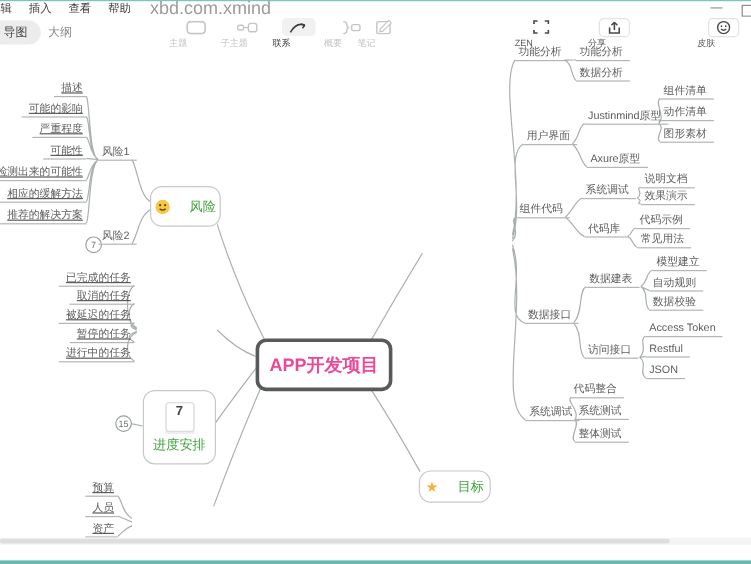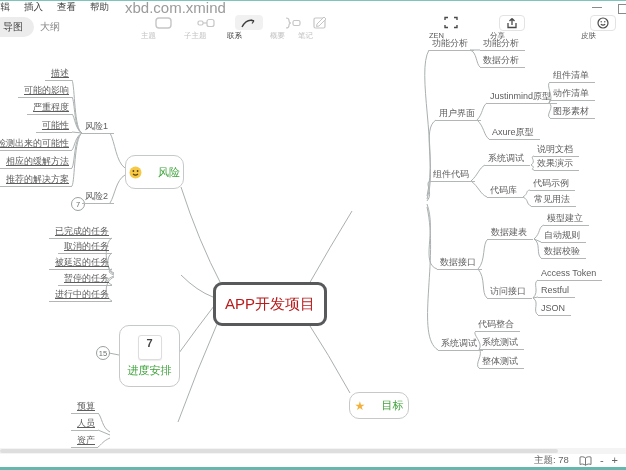--- a/index.html
+++ b/index.html
@@ -31,21 +31,21 @@
   .links{position:absolute;left:0;top:0;}
   .leaf{position:absolute;font-size:9px;line-height:11px;color:#5d5d5d;
     border-bottom:1px solid #b2b6b6;white-space:nowrap;padding:0 6px 1px 3px;}
   .leaf.lf{padding:0 3px 1px 6px;text-decoration:underline;}
   .nbox{position:absolute;background:#fff;border:1px solid #c6c9c9;border-radius:10px;
     display:flex;align-items:center;justify-content:center;gap:16px;}
   .nbox .glabel{color:#3fa23c;font-size:11px;}
   .nbox.col{flex-direction:column;gap:3px;}
   .central{position:absolute;background:#fff;border:3px solid #57595a;border-radius:9px;
     display:flex;align-items:center;justify-content:center;}
-  .central .glabel{color:#b91c1c;font-size:15px;font-weight:normal;}
+  .central .glabel{color:#ec4899;font-size:15px;font-weight:bold;}
   .badge{position:absolute;width:12px;height:12px;border:1px solid #9aa0a0;border-radius:50%;
     background:#fff;font-size:7.5px;color:#6b7070;display:flex;align-items:center;justify-content:center;}
   .cal{width:22px;height:23px;background:#fff;border:1px solid #ddd;border-radius:3px;overflow:hidden;
     box-shadow:0 1px 1px rgba(0,0,0,.08);}
   .cal .ct{height:7px;background:#e8473c;border-bottom:1px solid #c93a30;}
   .cal .cd{font-size:11px;color:#444;text-align:center;line-height:14px;font-weight:bold;}
   
   .hscroll{position:absolute;top:448px;left:0;width:626px;height:6px;background:#f4f4f4;}
   .hthumb{position:absolute;left:0;top:1px;width:558px;height:4px;background:#dedede;border-radius:2px;}
   .statusbar{position:absolute;top:454px;left:0;width:626px;height:13px;background:#fff;
@@ -267,24 +267,14 @@
     <div class="leaf" style="left:538px;top:245px">Restful</div>
     <div class="leaf" style="left:538px;top:263px">JSON</div>
     <div class="leaf" style="left:475px;top:279px">代码整合</div>
     <div class="leaf" style="left:479px;top:297px">系统测试</div>
     <div class="leaf" style="left:479px;top:316px">整体测试</div>
   </div>
 
   <div class="hscroll">
     <div class="hthumb"></div>
   </div>
-  <div class="statusbar">
-    <span class="status-topics">主题: 78</span>
-    <span class="sbtn">
-      <svg width="13" height="10" viewBox="0 0 13 10">
-          <path d="M6.5,2 C5,0.5 2,0.5 1,1.2 V8.5 C2,7.8 5,7.8 6.5,9.3 C8,7.8 11,7.8 12,8.5 V1.2 C11,0.5 8,0.5 6.5,2 Z M6.5,2 V9.3" fill="none" stroke="#777" stroke-width="1"></path>
-        </svg>
-    </span>
-    <span class="sbtn">-</span>
-    <span class="sbtn">+</span>
-  </div>
   <div class="teal-bottom"></div>
 </div>
 
 </body></html>

